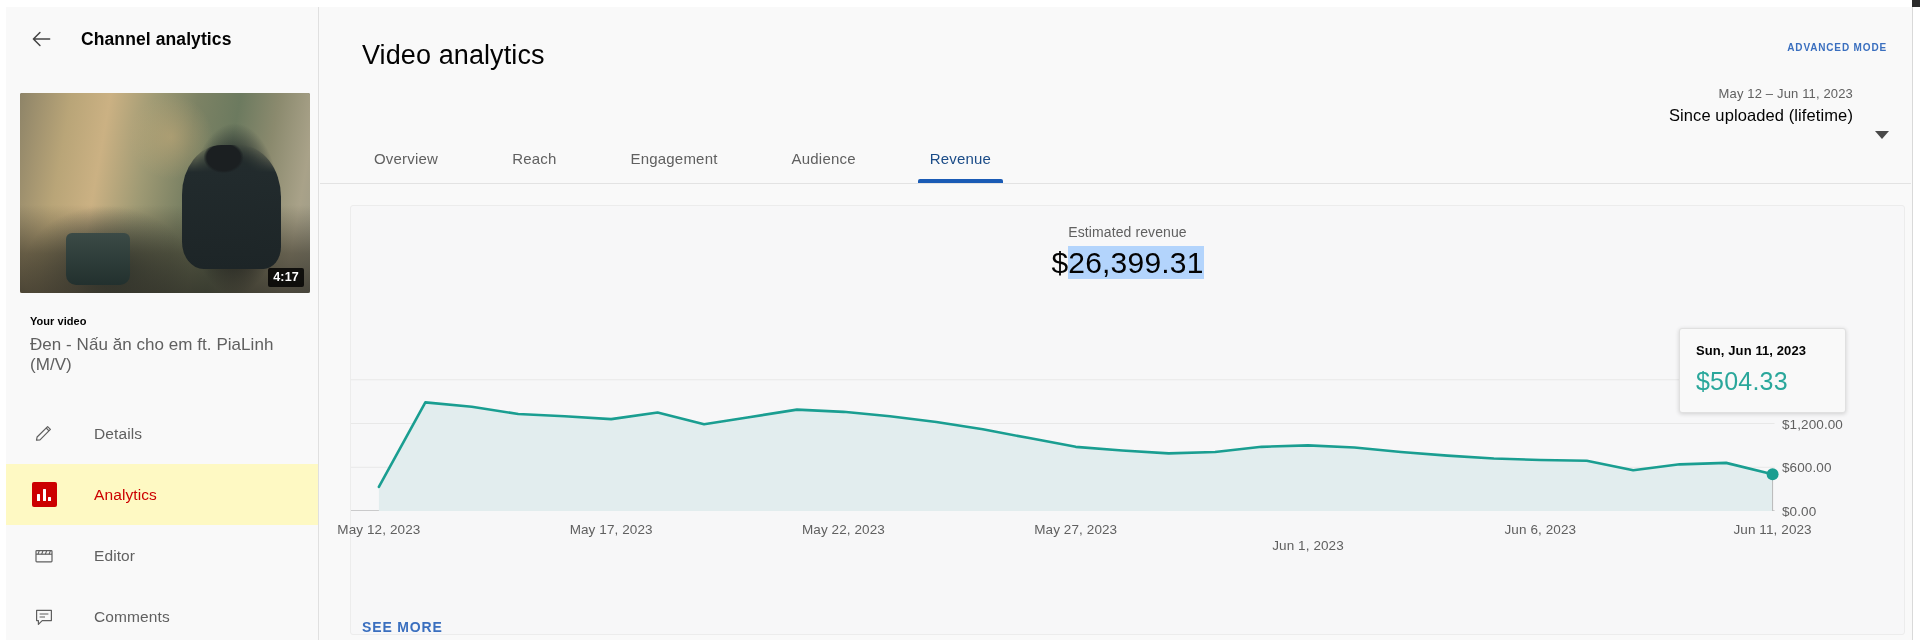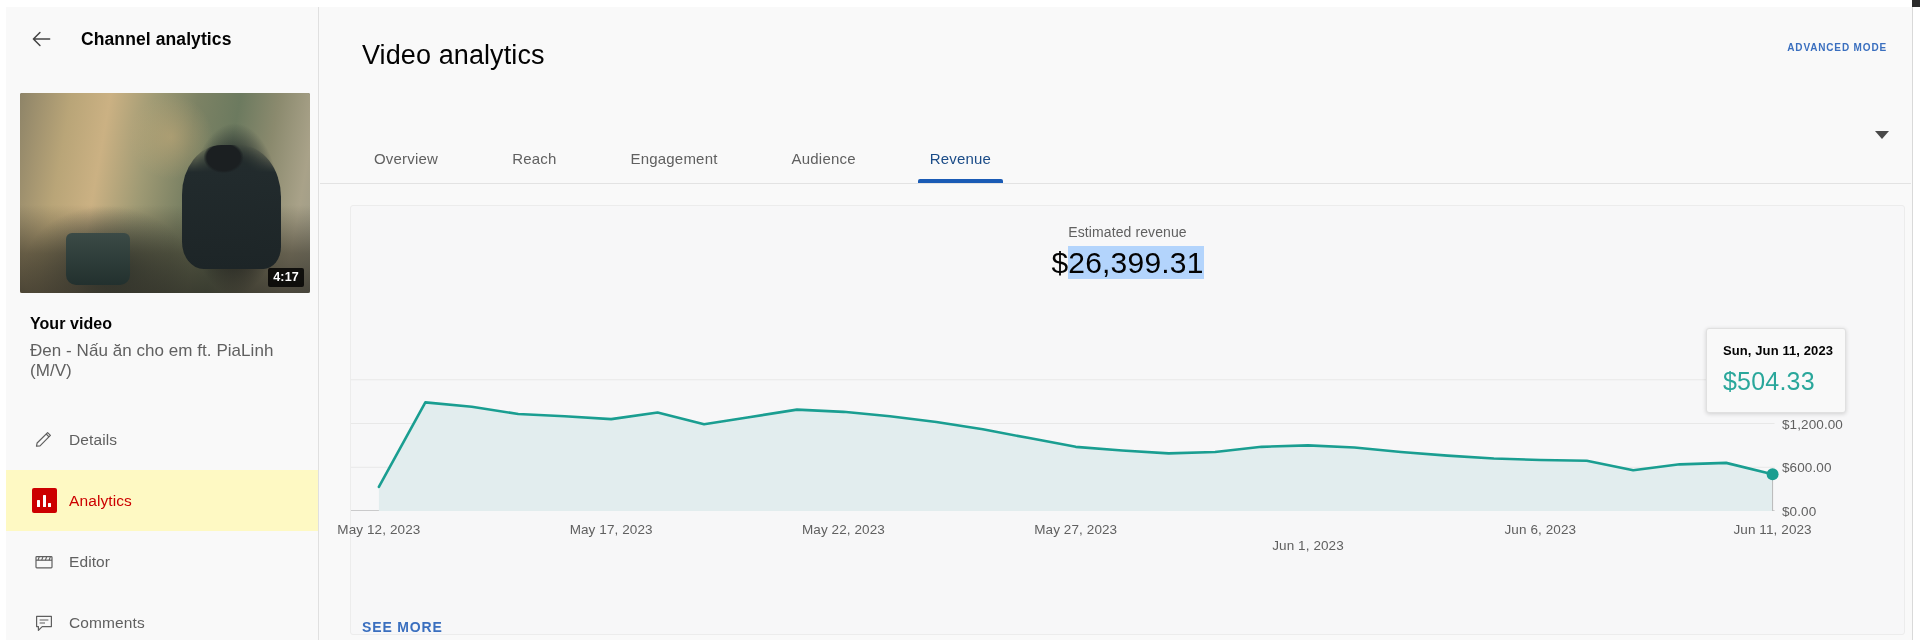--- a/index.html
+++ b/index.html
@@ -145,21 +145,21 @@
     line-height: 1;
     padding: 3.5px 5px;
     border-radius: 2px;
     letter-spacing: 0.2px;
   }
 
   .video-meta {
     margin: 22px 0 0 24px;
   }
   .video-meta-title {
-    font-size: 16px;
+    font-size: 11px;
     font-weight: 700;
     color: #030303;
     letter-spacing: 0.05px;
   }
   .video-meta-sub {
     margin-top: 8px;
     font-size: 17px;
     color: #606060;
     letter-spacing: 0.05px;
   }
@@ -181,21 +181,21 @@
   }
   .nav-ico {
     width: 26px;
     height: 26px;
     flex: 0 0 26px;
     display: flex;
     align-items: center;
     justify-content: center;
   }
   .nav-label {
-    margin-left: 12px;
+    margin-left: 37px;
     font-size: 15.5px;
     color: #606060;
     letter-spacing: 0.1px;
   }
   .nav-item.active .nav-label {
     color: #cc0000;
     font-weight: 400;
   }
   .analytics-badge {
     width: 25px;
@@ -389,21 +389,21 @@
     color: #606060;
     letter-spacing: 0.1px;
     white-space: nowrap;
     transform: translateX(-50%);
   }
 
   .tooltip {
     position: absolute;
     right: 58px;
     top: 122px;
-    width: 140px;
+    width: 167px;
     background: #f9f9f9;
     border: 1px solid #e0e0e0;
     border-radius: 3px;
     box-shadow: 0 1px 4px rgba(0,0,0,0.16);
     padding: 14px 12px 16px 16px;
     box-sizing: border-box;
   }
   .tooltip-date {
     font-size: 13px;
     font-weight: 700;
@@ -516,20 +516,24 @@
 
     </div>
   </div>
 
   <div class="main">
 
     <div class="page-title">Video analytics</div>
 
     <div class="advanced-mode">ADVANCED MODE</div>
 
+    <div class="daterange">
+      <div class="daterange-sub">May 12 – Jun 11, 2023</div>
+      <div class="daterange-main">Since uploaded (lifetime)</div>
+    </div>
     <div class="daterange-caret"></div>
 
     <div class="tabs">
       <div class="tab">
         <span>Overview</span>
       </div>
       <div class="tab">
         <span>Reach</span>
       </div>
       <div class="tab">

